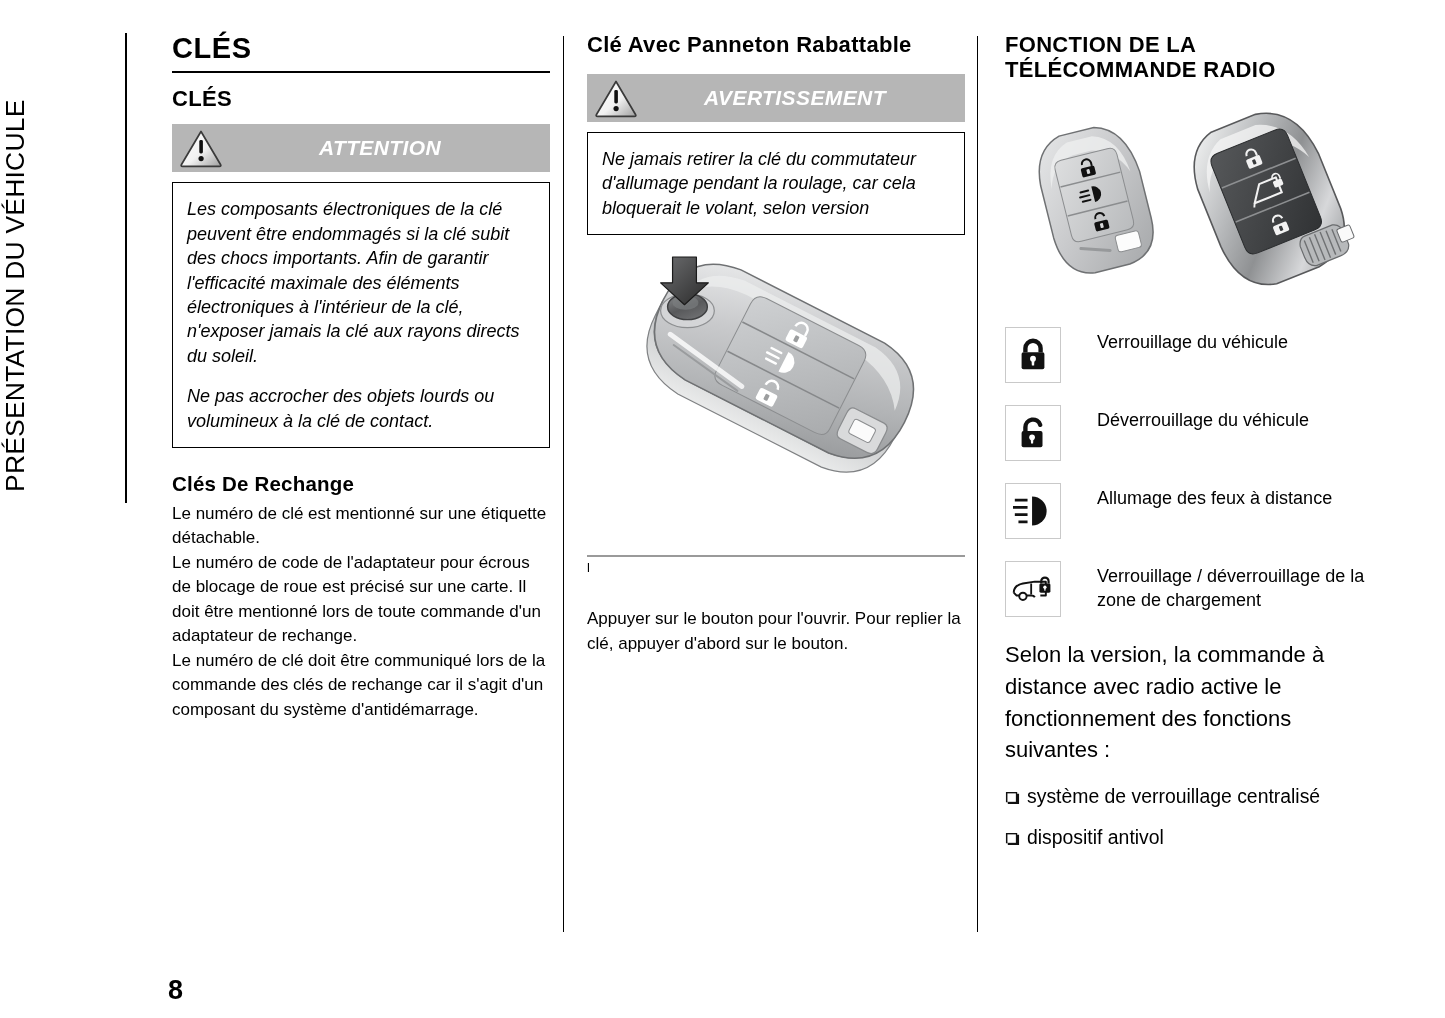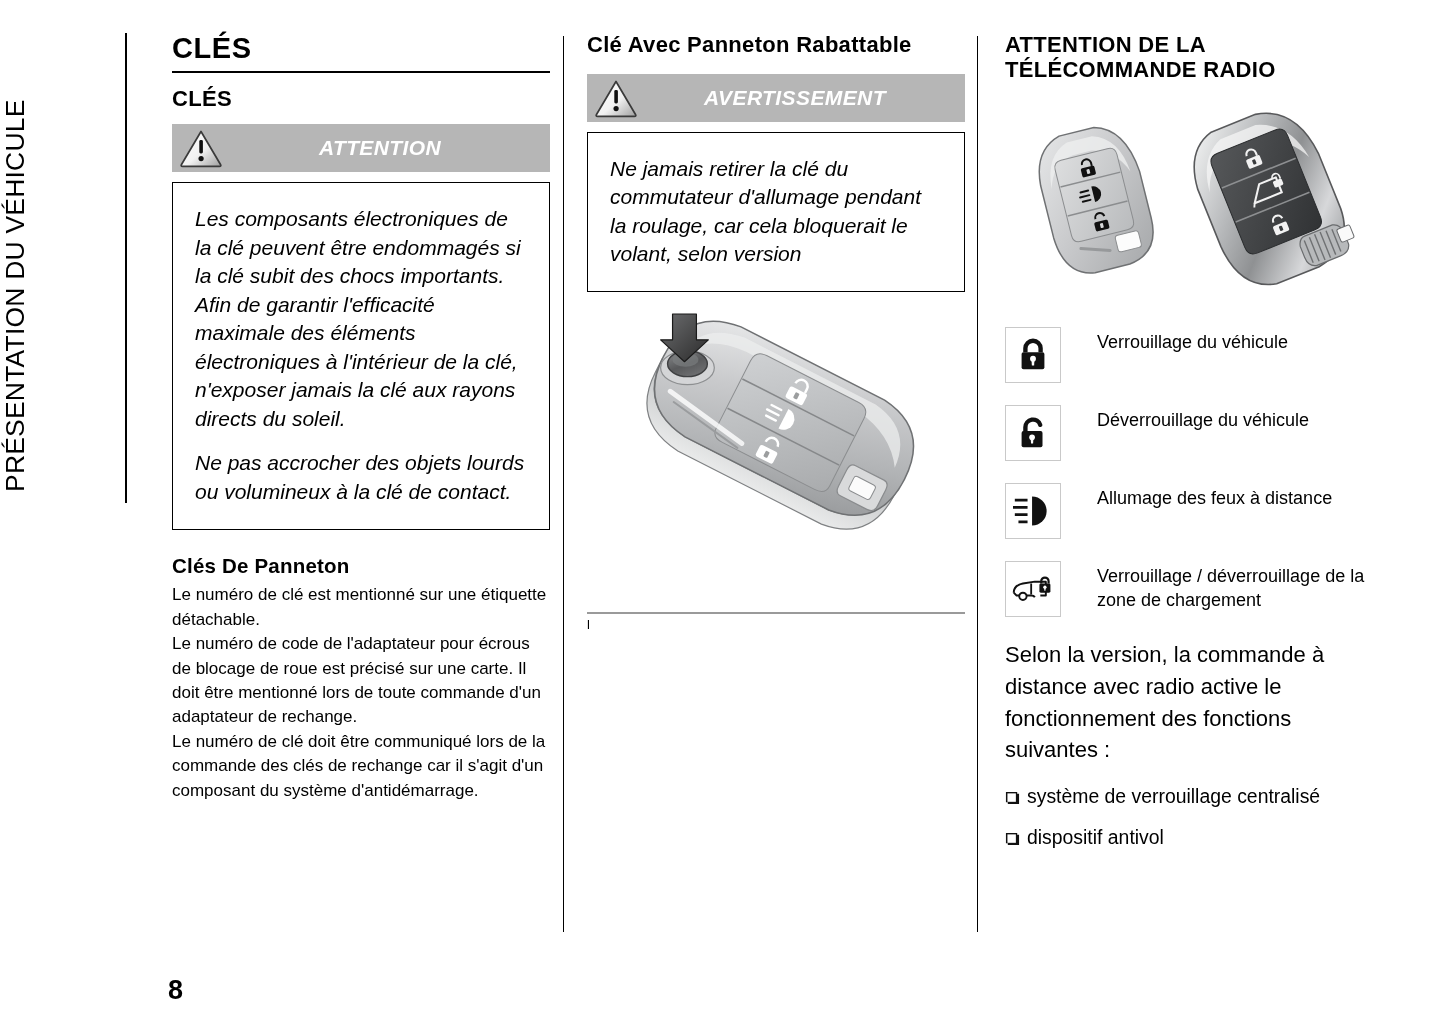--- a/index.html
+++ b/index.html
@@ -124,22 +124,22 @@
   }
 
   .warn-box {
     border: 1.4px solid #000;
     margin-top: 10px;
     padding: 14px 14px 14px 14px;
     box-sizing: border-box;
     width: 100%;
   }
   .warn-box p {
-    margin: 8px;
-    font-size: 21px;
+    margin: 0;
+    font-size: 18px;
     font-style: italic;
     line-height: 1.36;
   }
   .warn-box p + p { margin-top: 16px; }
 
   
   p.body {
     margin: 0;
     font-size: 17px;
     line-height: 1.44;
@@ -245,21 +245,21 @@
         <circle cx="23.1" cy="30.6" r="2.6" fill="#111"></circle>
       </svg>
       <div class="warn-label">ATTENTION</div>
     </div>
 
     <div class="warn-box">
       <p>Les composants électroniques de la clé peuvent être endommagés si la clé subit des chocs importants. Afin de garantir l'efficacité maximale des éléments électroniques à l'intérieur de la clé, n'exposer jamais la clé aux rayons directs du soleil.</p>
       <p>Ne pas accrocher des objets lourds ou volumineux à la clé de contact.</p>
     </div>
 
-    <h3 class="sub-title">Clés De Panneton</h3>
+    <h3 class="sub-title">Clés De Rechange</h3>
 
     <p class="body">Le numéro de clé est mentionné sur une étiquette détachable.</p>
     <p class="body">Le numéro de code de l'adaptateur pour écrous de blocage de roue est précisé sur une carte. Il doit être mentionné lors de toute commande d'un adaptateur de rechange.</p>
     <p class="body">Le numéro de clé doit être communiqué lors de la commande des clés de rechange car il s'agit d'un composant du système d'antidémarrage.</p>
   </div>
 
   <div class="col col2">
 
     <h2 class="section-title two-line">Clé Avec Panneton Rabattable</h2>
 
@@ -363,25 +363,26 @@
 
         <g>
           <path d="M86 4 L110 4 L110 30 L122 30 L98 52 L74 30 L86 30 Z" fill="url(#arrowG)" stroke="#1a1a1a" stroke-width="1.2" stroke-linejoin="round"></path>
         </g>
       </svg>
     </div>
 
     <div class="fig-rule"></div>
     <p class="fig-caption">l</p>
 
+    <p class="body" style="margin-top:32px;">Appuyer sur le bouton pour l'ouvrir. Pour replier la clé, appuyer d'abord sur le bouton.</p>
   </div>
 
   <div class="col col3">
 
-    <h2 class="section-title two-line">ATTENTION DE LA TÉLÉCOMMANDE RADIO</h2>
+    <h2 class="section-title two-line">FONCTION DE LA TÉLÉCOMMANDE RADIO</h2>
 
     <div>
       <svg class="fig" viewBox="0 0 380 200">
         <defs>
           <linearGradient id="fobLG" x1="0.1" y1="0" x2="0.9" y2="1">
             <stop offset="0%" stop-color="#e4e5e6"></stop>
             <stop offset="45%" stop-color="#cacbcd"></stop>
             <stop offset="100%" stop-color="#a8aaac"></stop>
           </linearGradient>
           <linearGradient id="fobLPanel" x1="0" y1="0" x2="1" y2="1">

